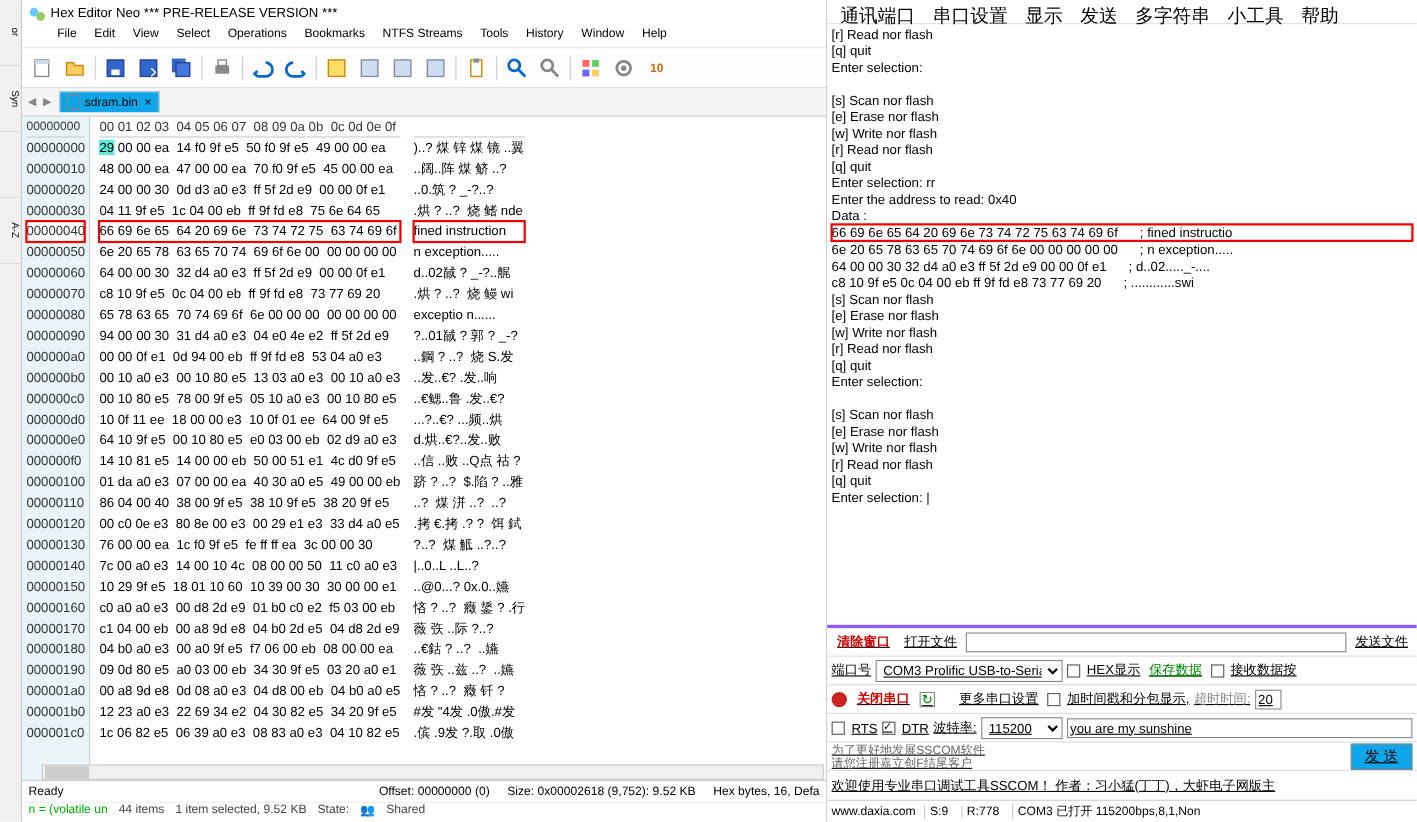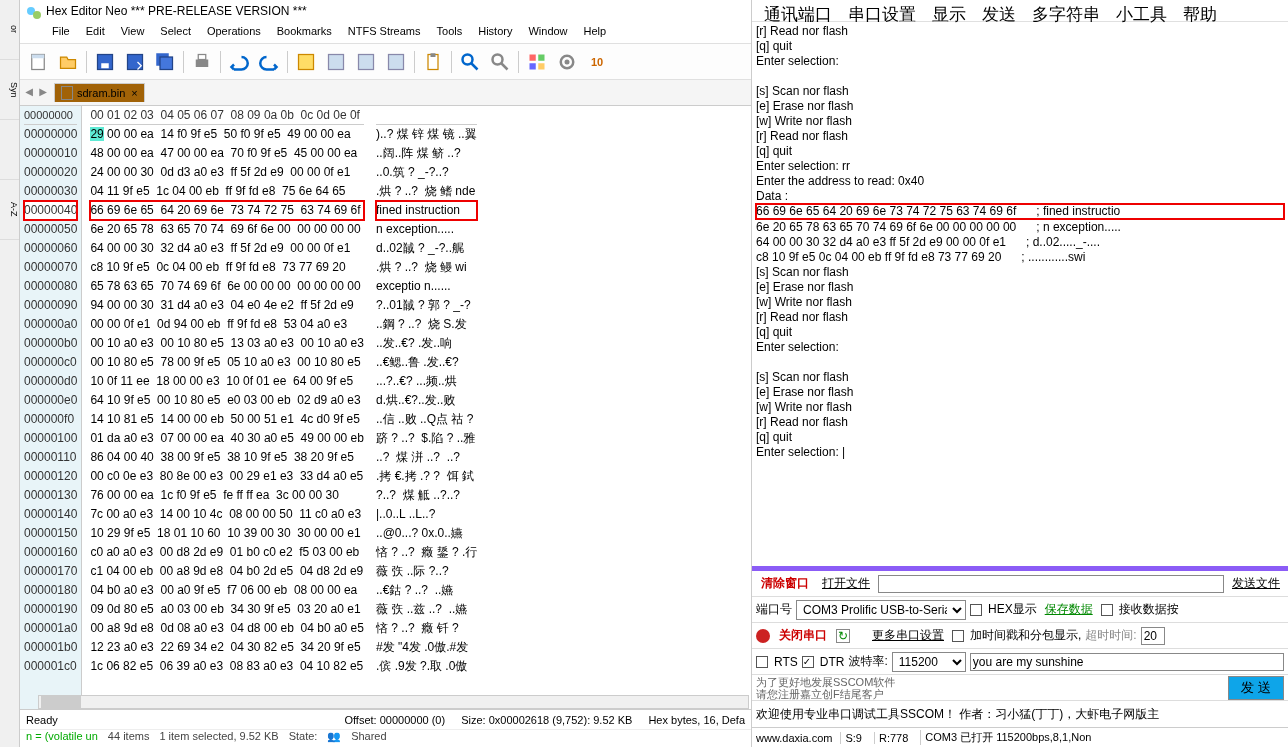--- a/index.html
+++ b/index.html
@@ -11,41 +11,41 @@
 .title-row { display: flex; align-items: center; height: 22px; padding: 2px 6px; font-size: 12px; }
 .title-row .icon { width: 16px; height: 16px; margin-right: 4px; display: inline-flex; }
 .menubar { display: flex; height: 22px; border-bottom: 1px solid #e0e0e0; padding-left: 24px; }
 .menubar .mi { padding: 3px 8px; font-size: 11px; cursor: default; }
 .toolbar { display: flex; align-items: center; height: 36px; padding: 2px 4px; gap: 2px; background: #fdfdfd; border-bottom: 1px solid #e0e0e0; }
 .tb-btn { width: 28px; height: 28px; display: flex; align-items: center; justify-content: center; border: 1px solid transparent; }
 .tb-sep { width: 1px; height: 22px; background: #ccc; margin: 0 2px; }
 .tabstrip { display: flex; align-items: center; height: 26px; border-bottom: 1px solid #ccc; background: #f5f5f5; padding-left: 2px; }
 .nav-arrows { display: flex; }
 .nav-arrows span { width: 14px; height: 14px; font-size: 10px; text-align: center; cursor: default; color: #888; }
-.tab { display: flex; align-items: center; background: #a16207; border: 1px solid #ccc; border-bottom: none; padding: 2px 6px; font-size: 11px; margin-left: 4px; }
+.tab { display: flex; align-items: center; background: #0ea5e9; border: 1px solid #ccc; border-bottom: none; padding: 2px 6px; font-size: 11px; margin-left: 4px; }
 .tab .doc-icon { width: 12px; height: 14px; border: 1px solid #888; margin-right: 4px; }
 .tab .close { margin-left: 6px; font-size: 11px; cursor: default; }
 .hex-area { flex: 1; overflow: hidden; display: flex; font-family: Consolas, monospace; font-size: 12px; line-height: 19px; }
 .offset-col { background: #e8f4f8; border-right: 1px solid #ccc; padding: 0 4px; color: #333; }
 .offset-col .hdr { font-size: 11px; border-bottom: 1px solid #ccc; height: 19px; }
 .hex-col { padding: 0 8px; }
 .hex-col .hdr { border-bottom: 1px solid #ccc; height: 19px; white-space: pre; color: #333; }
 .ascii-col { padding: 0 4px; }
 .ascii-col .hdr { border-bottom: 1px solid #ccc; height: 19px; }
 .hex-row { white-space: pre; }
 .row-hl { background: #fff; outline: 2px solid #e00; outline-offset: -1px; }
 .first-byte-hl { background: #5eead4; }
 .statusbar { height: 20px; border-top: 1px solid #ccc; display: flex; align-items: center; font-size: 11px; padding: 0 6px; gap: 16px; }
 .left-status-2 { height: 18px; font-size: 11px; padding: 0 6px; display: flex; gap: 10px; color: #444; border-top: 1px solid #eee; }
 
 .r-menubar { display: flex; height: 22px; border-bottom: 1px solid #e0e0e0; padding-left: 4px; }
 .r-menubar .mi { padding: 3px 8px; font-size: 17px; }
 .terminal { flex: 1; font-family: "Courier New", SimSun, monospace; font-size: 12px; line-height: 15px; padding: 2px 4px; white-space: pre; overflow: hidden; }
 .term-hl { background: #fff; outline: 2px solid #e00; outline-offset: -1px; display: inline-block; width: 100%; }
-.r-controls { border-top: 5px solid #8b5cf6; font-size: 12px; }
+.r-controls { border-top: 3px solid #8b5cf6; font-size: 12px; text-decoration: underline; }
 .r-row { display: flex; align-items: center; padding: 2px 4px; gap: 4px; border-bottom: 1px solid #ddd; height: 26px; }
 .btn-red { color: #c00; font-weight: bold; cursor: default; padding: 1px 4px; border: 1px solid transparent; }
 .btn-u { text-decoration: underline; cursor: default; padding: 1px 4px; }
 .btn-green { color: #080; text-decoration: underline; cursor: default; padding: 1px 4px; }
 .dropdown { border: 1px solid #888; background: #fff; font-size: 12px; padding: 1px 2px; }
 .chk { width: 12px; height: 12px; border: 1px solid #555; display: inline-block; margin-right: 2px; vertical-align: middle; }
 .chk.checked::after { content: "✓"; font-size: 10px; line-height: 10px; display: block; }
 .txt-input { border: 1px solid #888; font-size: 12px; padding: 1px 2px; }
 .send-btn { border: 1px solid #888; padding: 2px 12px; background: #0ea5e9; cursor: default; }
 .r-status { height: 20px; border-top: 1px solid #ccc; display: flex; align-items: center; font-size: 11px; padding: 0 4px; gap: 8px; }

